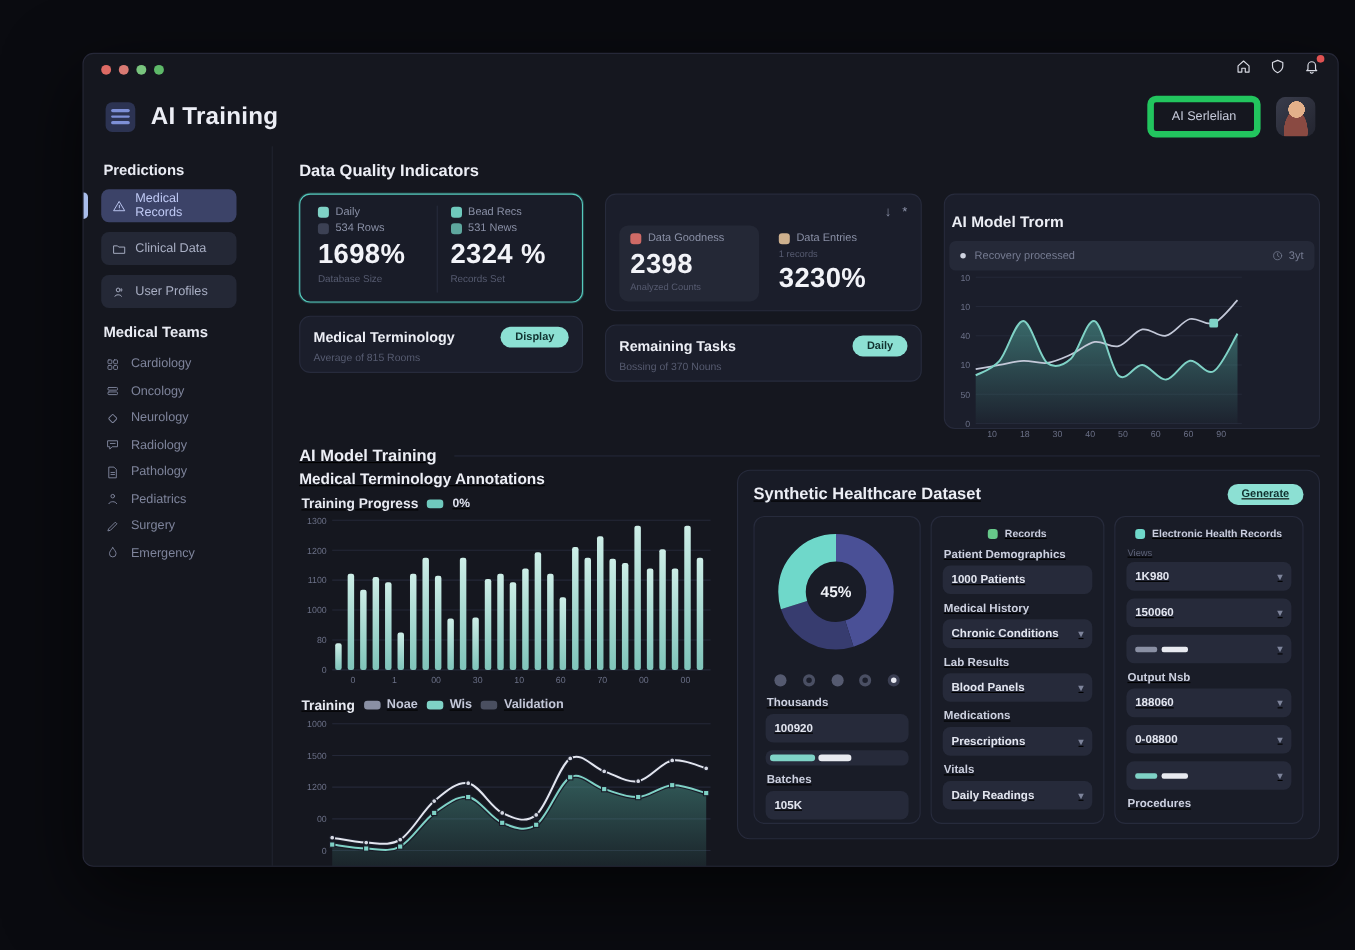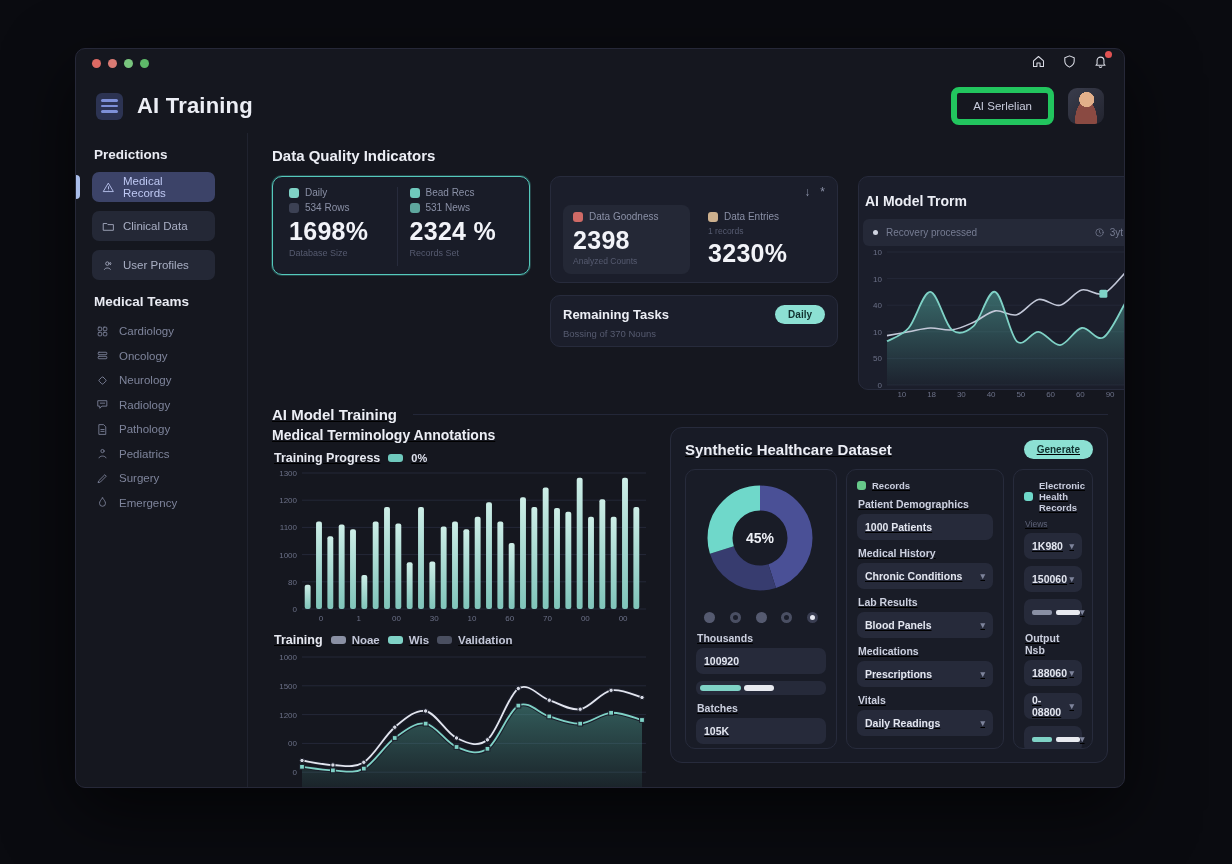--- a/index.html
+++ b/index.html
@@ -1,17 +1,17 @@
 <!DOCTYPE html>
 <html><head>
 <meta charset="utf-8">
 <style>
   * { box-sizing: border-box; margin: 0; padding: 0; }
   html,body { width:1232px; height:864px; background:#0a0b10; font-family:"Liberation Sans",sans-serif; overflow:hidden; }
-  .window { position:absolute; left:75px; top:48px; width:1050px; height:740px; background:#15171f;
+  .window { position:absolute; left:75px; top:48px; width:1142px; height:740px; background:#15171f;
             border:1px solid #262838; border-radius:10px; box-shadow:0 24px 70px rgba(0,0,0,.65); overflow:hidden; }
   
   .titlebar { height:28px; display:flex; align-items:center; padding:0 16px; }
   .lights { display:flex; gap:7px; }
   .light { width:9px; height:9px; border-radius:50%; }
   .tb-icons { margin-left:auto; display:flex; gap:16px; align-items:center; color:#d9dbe4; }
   .tb-icons svg { width:15px; height:15px; fill:none; stroke:currentColor; stroke-width:1.7; stroke-linecap:round; stroke-linejoin:round; }
   .bell-wrap { position:relative; }
   .badge { position:absolute; top:-3px; right:-4px; width:7px; height:7px; border-radius:50%; background:#e05252; }
   
@@ -79,21 +79,21 @@
   .legend { display:flex; align-items:center; gap:8px; margin:8px 0 2px 2px; }
   .legend .t { font-size:12.5px; font-weight:bold; color:#e7e9f1; }
   .swatch { width:15px; height:8px; border-radius:3px; }
   .legend .v { font-size:11px; font-weight:bold; color:#dfe2ee; }
   .legend .item { display:flex; align-items:center; gap:6px; font-size:11.5px; font-weight:bold; color:#c3c7d8; }
   
   .synth-card { flex:1; border:1px solid #272b3c; border-radius:12px; padding:12px 14px; background:#181b26; height:336px; }
   .synth-head { display:flex; align-items:center; justify-content:space-between; margin-bottom:10px; }
   .panelz { display:grid; grid-template-columns:152px 158px 1fr; gap:9px; }
   .panel { border:1px solid #272b3c; border-radius:10px; padding:10px; background:#191c27; height:280px; overflow:hidden; }
-  .panel-h { display:flex; align-items:center; gap:6px; font-size:9.5px; font-weight:bold; color:#c9cdde; margin-bottom:6px; }
+  .panel-h { display:flex; align-items:center; gap:6px; font-size:9.5px; font-weight:bold; color:#c9cdde; margin-bottom:6px;justify-content:center; }
   .fld-label { font-size:10.5px; font-weight:bold; color:#ccd0df; margin:7px 0 4px 1px; }
   .sub-label { font-size:8.5px; color:#5d6277; margin:2px 0 4px 1px; }
   .control { display:flex; align-items:center; background:#262a3a; border-radius:7px; height:26px; padding:0 8px;
              font-size:10.5px; font-weight:bold; color:#e3e6f0; margin-bottom:7px; cursor:pointer; }
   .control .arrow { margin-left:auto; color:#7e849b; font-size:9px; }
   .dots-row { display:flex; justify-content:space-between; padding:10px 8px 2px 8px; }
   .pdot { width:11px; height:11px; border-radius:50%; cursor:pointer; }
   .pdot.filled { background:#555a70; }
   .pdot.ring { background:#1b1e2b; border:3px solid #4a4f63; }
   .pdot.active { background:#e8eaf2; border:3px solid #3a3e52; }
@@ -255,20 +255,27 @@
                   <span class="sq" style="background:#6fc9bd"></span>
                   <span>Bead Recs</span>
                 </div>
               <div class="stat-line">
                   <span class="sq" style="background:#5ea79e"></span>
                   <span>531 News</span>
                 </div>
               <div class="stat-big">2324 %</div>
               <div class="stat-cap">Records Set</div>
             </div>
+          </div>
+          <div class="card mini-card">
+            <div class="mini-row">
+              <span class="mini-title">Medical Terminology</span>
+              <button class="pill">Display</button>
+            </div>
+            <div class="mini-cap">Average of 815 Rooms</div>
           </div>
         </div>
 
         <div class="colB">
           <div class="card cardB-inner">
             <div class="cardB-icons">
               <span>↓</span>
               <span>*</span>
             </div>
             <div class="subpanel">

